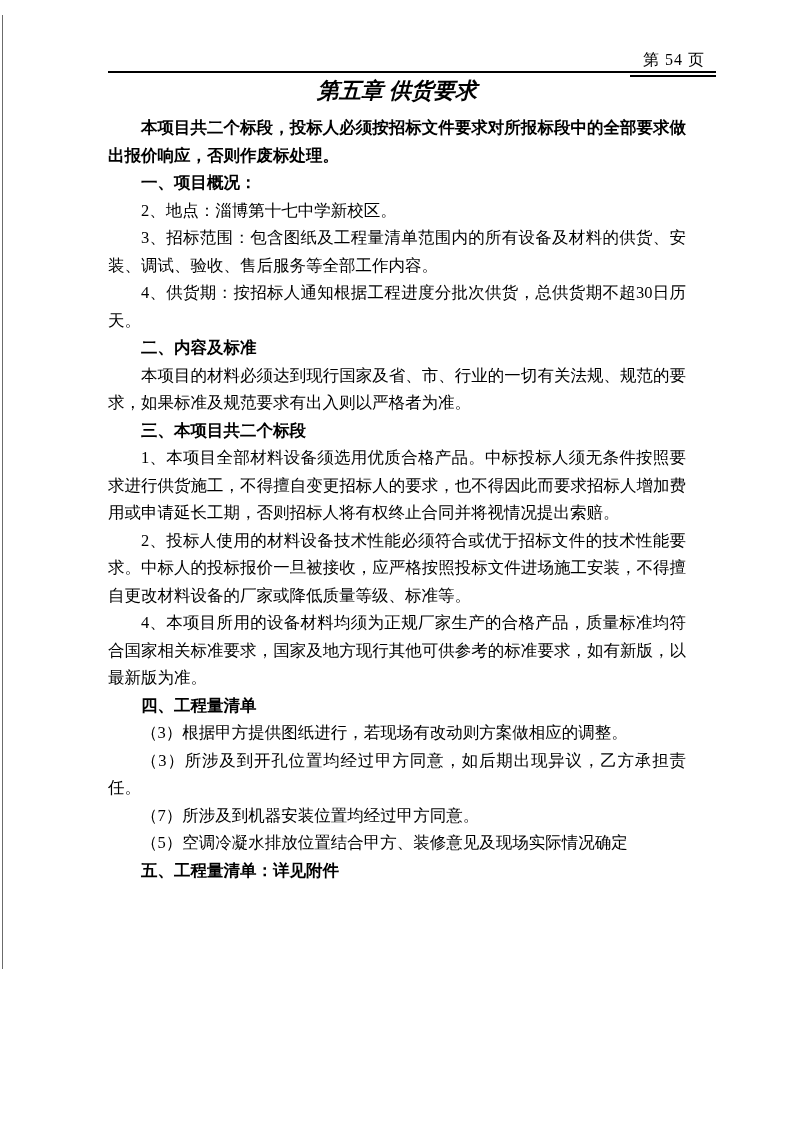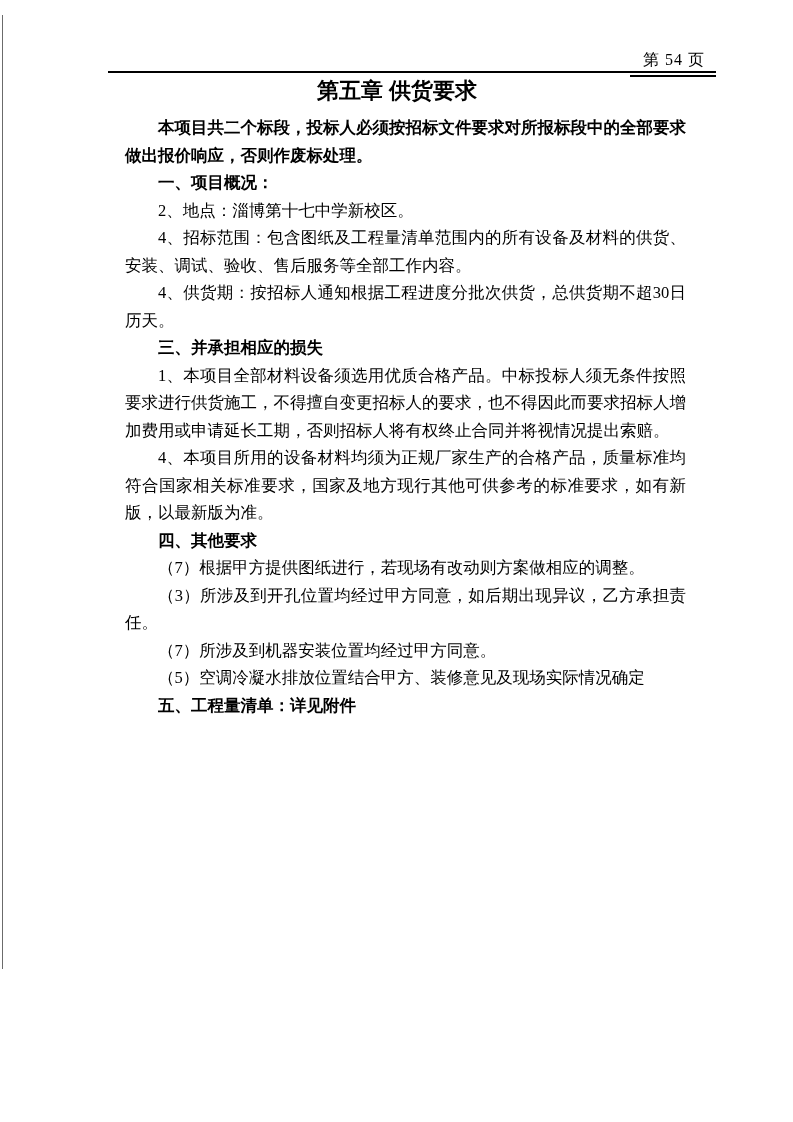--- a/index.html
+++ b/index.html
@@ -53,27 +53,27 @@
     top: 76px;
     width: 578px;
   }
   .doc-title {
     font-family: "Liberation Sans", "DejaVu Sans", sans-serif;
     font-weight: bold;
     font-size: 22px;
     line-height: 30px;
     text-align: center;
     margin-bottom: 8px;
+    font-style: italic;
   }
   .para {
     font-size: 16.5px;
     line-height: 27.5px;
     text-indent: 2em;
     text-align: justify;
-    margin-left: 17px;
   }
   .bold {
     font-family: "Liberation Sans", "DejaVu Sans", sans-serif;
     font-weight: bold;
   }
 </style>
 </head>
 <body>
 
 <div class="page">
@@ -85,30 +85,33 @@
   <div class="header-rule-short"></div>
 
   <div class="content">
 
     <div class="doc-title">第五章 供货要求</div>
 
     <p class="para bold">本项目共二个标段，投标人必须按招标文件要求对所报标段中的全部要求做出报价响应，否则作废标处理。</p>
 
     <p class="para bold">一、项目概况：</p>
     <p class="para">2、地点：淄博第十七中学新校区。</p>
-    <p class="para">4、招标范围：包含图纸及工程量清单范围内的所有设备及材料的供货、安装、调试、验收、售后服务等全部工作内容。</p>
+    <p class="para">3、招标范围：包含图纸及工程量清单范围内的所有设备及材料的供货、安装、调试、验收、售后服务等全部工作内容。</p>
     <p class="para">4、供货期：按招标人通知根据工程进度分批次供货，总供货期不超30日历天。</p>
 
+    <p class="para bold">二、内容及标准</p>
+    <p class="para">本项目的材料必须达到现行国家及省、市、行业的一切有关法规、规范的要求，如果标准及规范要求有出入则以严格者为准。</p>
 
-    <p class="para bold">三、并承担相应的损失</p>
+    <p class="para bold">三、本项目共二个标段</p>
     <p class="para">1、本项目全部材料设备须选用优质合格产品。中标投标人须无条件按照要求进行供货施工，不得擅自变更招标人的要求，也不得因此而要求招标人增加费用或申请延长工期，否则招标人将有权终止合同并将视情况提出索赔。</p>
+    <p class="para">2、投标人使用的材料设备技术性能必须符合或优于招标文件的技术性能要求。中标人的投标报价一旦被接收，应严格按照投标文件进场施工安装，不得擅自更改材料设备的厂家或降低质量等级、标准等。</p>
     <p class="para">4、本项目所用的设备材料均须为正规厂家生产的合格产品，质量标准均符合国家相关标准要求，国家及地方现行其他可供参考的标准要求，如有新版，以最新版为准。</p>
 
-    <p class="para bold">四、其他要求</p>
-    <p class="para">（7）根据甲方提供图纸进行，若现场有改动则方案做相应的调整。</p>
+    <p class="para bold">四、工程量清单</p>
+    <p class="para">（3）根据甲方提供图纸进行，若现场有改动则方案做相应的调整。</p>
     <p class="para">（3）所涉及到开孔位置均经过甲方同意，如后期出现异议，乙方承担责任。</p>
     <p class="para">（7）所涉及到机器安装位置均经过甲方同意。</p>
     <p class="para">（5）空调冷凝水排放位置结合甲方、装修意见及现场实际情况确定</p>
 
     <p class="para bold">五、工程量清单：详见附件</p>
 
   </div>
 </div>
 
 </body></html>

